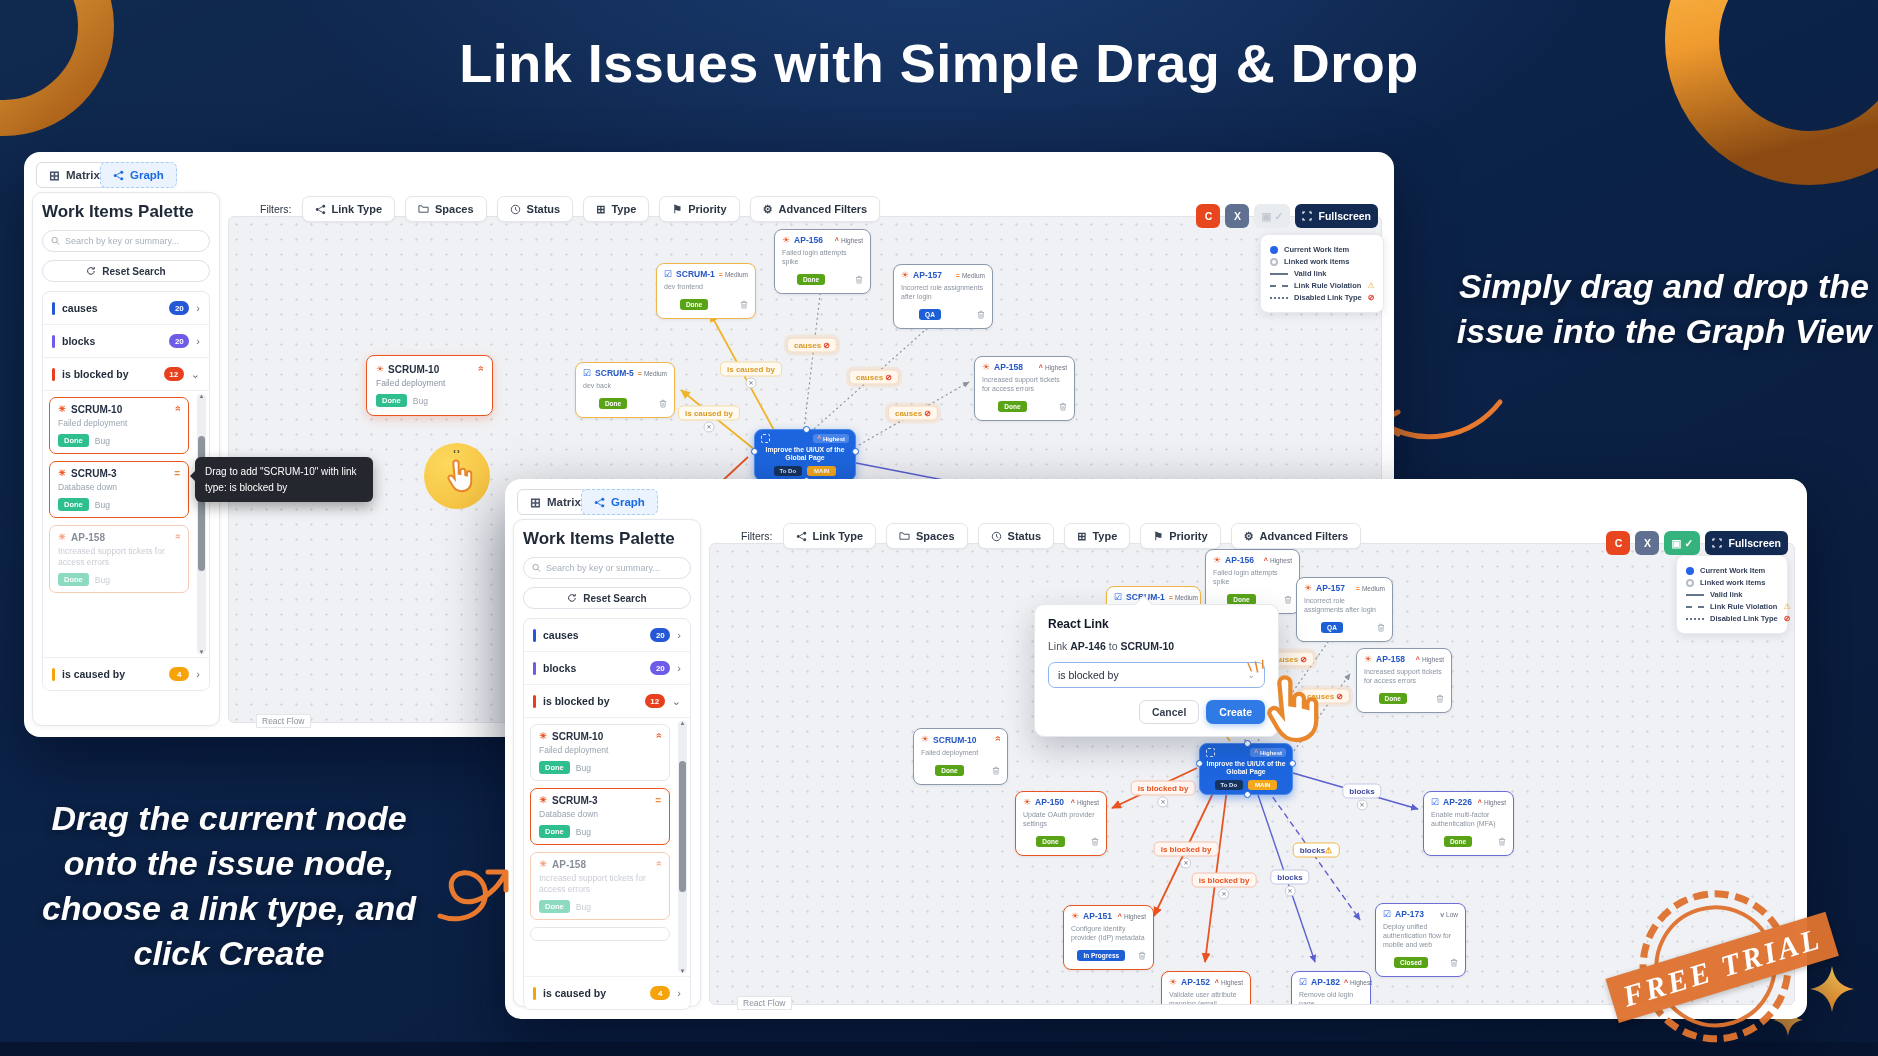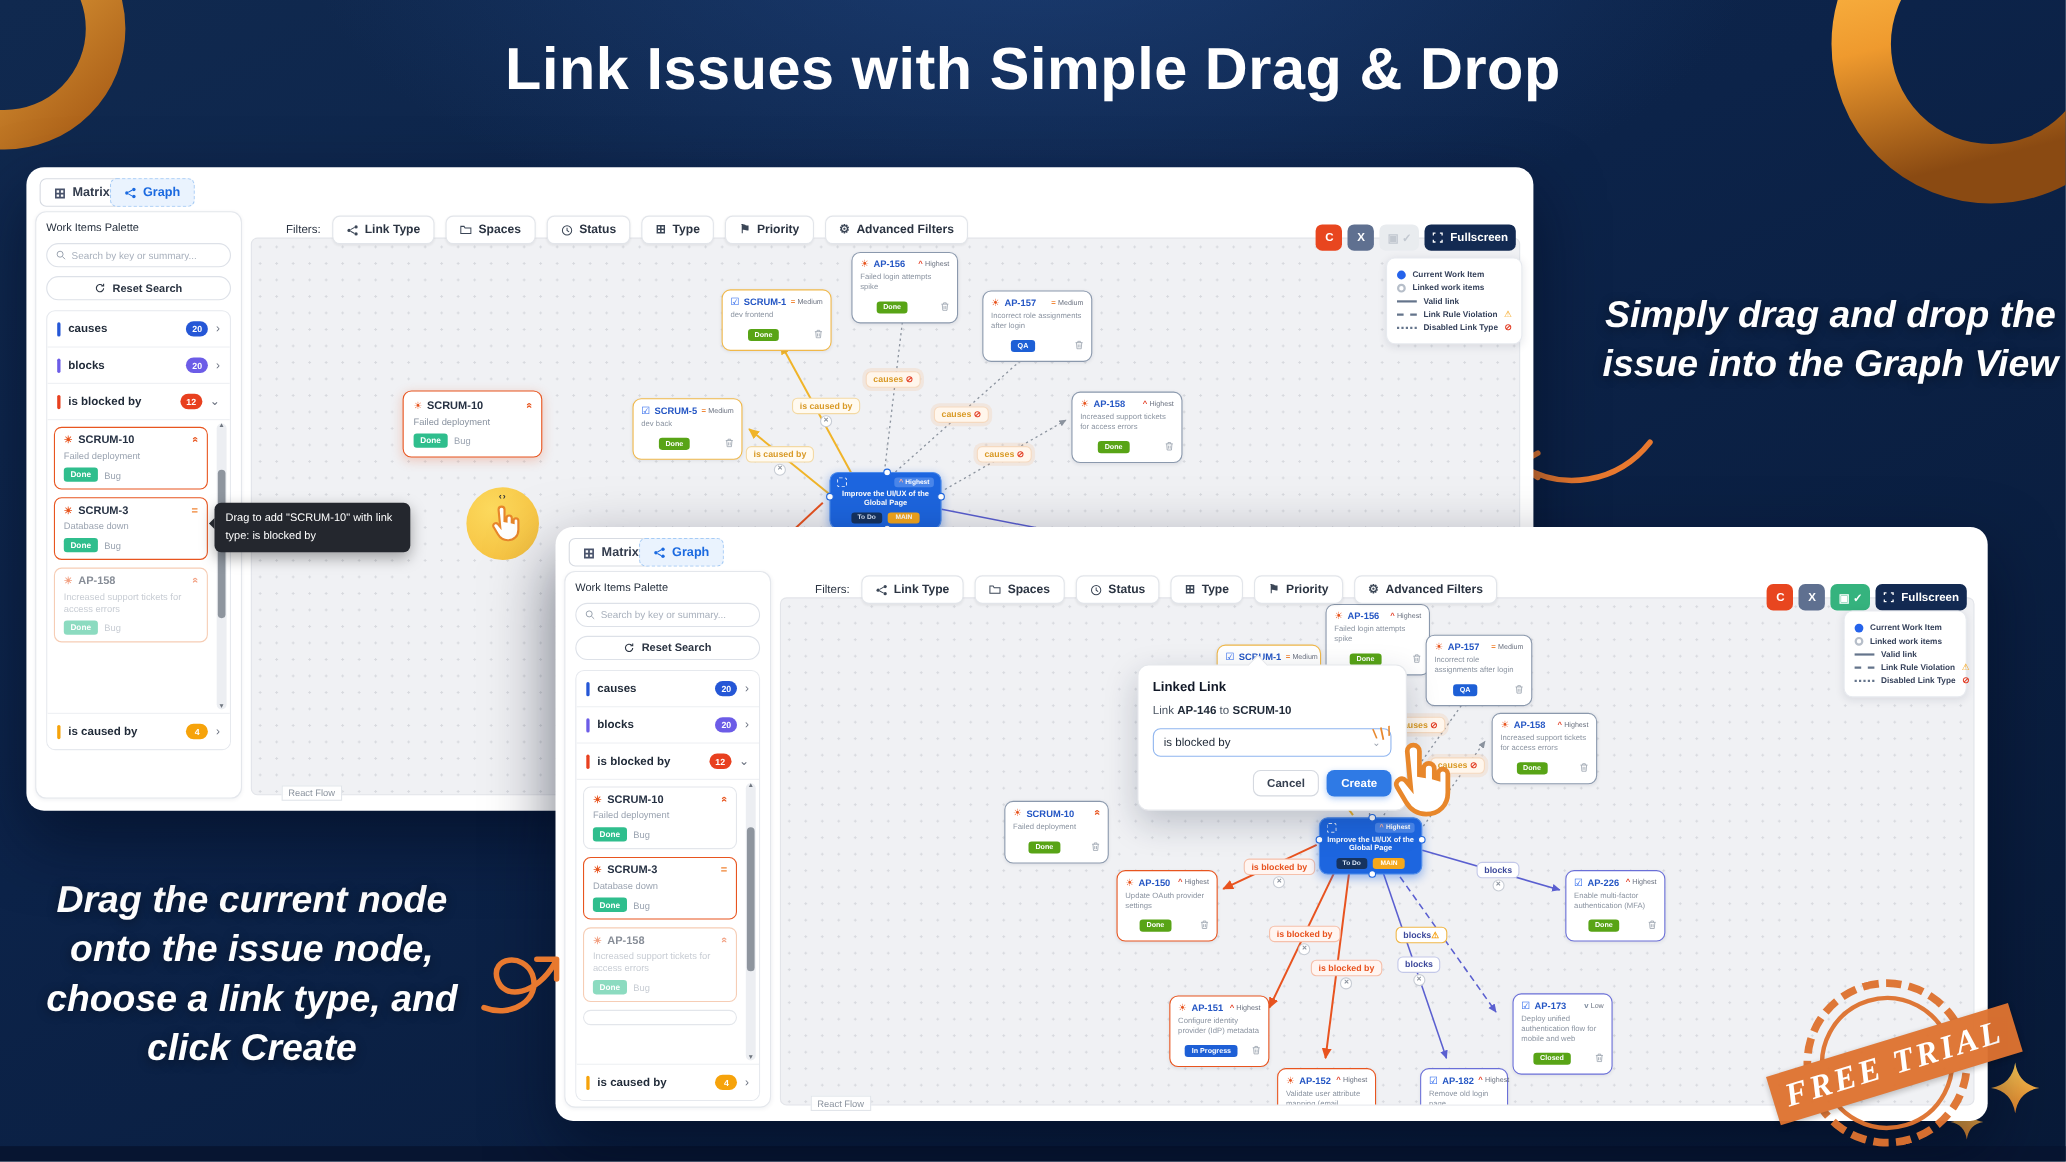--- a/index.html
+++ b/index.html
@@ -16,21 +16,21 @@
 .win{position:absolute;background:#fff;border-radius:16px;box-shadow:0 26px 60px rgba(2,10,30,.55)}
 #win1{left:24px;top:152px;width:1370px;height:585px;z-index:3}
 #win2{left:505px;top:479px;width:1302px;height:540px;z-index:5}
 .tab{position:absolute;top:10px;height:26px;border-radius:6px;display:flex;align-items:center;gap:6px;padding:0 12px;font-size:11.5px;font-weight:bold;color:#333c4d;background:#fff;border:1px solid #d7dbe2;cursor:pointer}
 .tab.t1{left:12px}.tab.t2{left:76px}
 .tab.active{color:#1b6ae0;background:#eaf3fe;border:1.5px dashed #a6cbf5}
 .gicon{font-size:13px;line-height:1;color:#49536b}
 
 .pal{position:absolute;left:8px;top:40px;width:188px;background:#fff;border:1px solid #e4e7ec;border-radius:10px;padding:9px;box-shadow:0 1px 4px rgba(20,30,60,.06)}
 #win1 .pal{height:534px}#win2 .pal{height:488px}
-.pal-title{font-size:10px;font-weight:normal;color:#1f2937}
+.pal-title{font-size:17px;font-weight:bold;color:#1f2937}
 .search{margin-top:8px;height:22px;border:1px solid #dde1e8;border-radius:12px;display:flex;align-items:center;padding:0 8px;gap:5px}
 .search input{border:0;outline:0;width:100%;font-size:9px;color:#374151;font-family:inherit;background:transparent}
 .search input::placeholder{color:#a8b0bc}
 .reset{margin-top:8px;height:22px;border:1px solid #dde1e8;border-radius:12px;display:flex;align-items:center;justify-content:center;gap:6px;font-size:10px;font-weight:bold;color:#2b3442;background:#fff;width:100%;cursor:pointer}
 .listbox{margin-top:9px;border:1px solid #e6e9ee;border-radius:8px;position:relative;overflow:hidden}
 #win1 .listbox{height:400px}#win2 .listbox{height:392px}
 .lrow{height:33px;display:flex;align-items:center;gap:7px;padding:0 9px;border-bottom:1px solid #eef0f3;cursor:pointer}
 .lrow.bottomrow{position:absolute;bottom:0;left:0;right:0;border-bottom:0;border-top:1px solid #eef0f3;background:#fff}
 .cbar{width:3px;height:13px;border-radius:2px;flex:none}
 .lab{font-size:10.5px;font-weight:bold;color:#1f2937;flex:1}
@@ -744,21 +744,21 @@
       <line class="epd" x1="557" y1="245" x2="650" y2="376" marker-end="url(#a2p)"></line>
     </svg>
 
     <div class="elbl y" style="left:460px;top:165px"><span>is caused by</span><span class="sub">✕</span></div>
     <div class="elbl c" style="left:579px;top:115px"><span>causes</span> <span class="noglyph">⊘</span></div>
     <div class="elbl c" style="left:615px;top:152px"><span>causes</span> <span class="noglyph">⊘</span></div>
     <div class="elbl r" style="left:453px;top:244px"><span>is blocked by</span><span class="sub">✕</span></div>
     <div class="elbl r" style="left:476px;top:305px"><span>is blocked by</span><span class="sub">✕</span></div>
     <div class="elbl r" style="left:514px;top:336px"><span>is blocked by</span><span class="sub">✕</span></div>
     <div class="elbl p" style="left:652px;top:247px"><span>blocks</span><span class="sub">✕</span></div>
-    <div class="elbl w" style="left:582px;top:306px"><span>blocks</span><span class="warnglyph">⚠</span></div>
+    <div class="elbl w" style="left:606px;top:306px"><span>blocks</span><span class="warnglyph">⚠</span></div>
     <div class="elbl p" style="left:580px;top:333px"><span>blocks</span><span class="sub">✕</span></div>
 
     <div class="node b-amber" style="left:396px;top:42px;width:95px;z-index:2">
       <div class="nh">
           <span style="color:#2563eb;font-size:9px">☑</span>
           <span class="nk">SCRUM-1</span>
           <span class="np med">
             <b>=</b>
             <span>Medium</span>
           </span>
@@ -934,21 +934,21 @@
           <span class="maintag">MAIN</span>
         </div>
       <span class="hd" style="left:44px;top:-4px"></span>
       <span class="hd" style="left:44px;bottom:-4px"></span>
       <span class="hd" style="left:-4px;top:16px"></span>
       <span class="hd" style="right:-4px;top:16px"></span>
     </div>
 
     <div class="dialog" style="left:324px;top:60px">
       <div class="notch"></div>
-      <div class="dtitle">Linked Link</div>
+      <div class="dtitle">React Link</div>
       <div class="dlink"><span>Link</span> <b>AP-146</b> <span>to</span> <b>SCRUM-10</b></div>
       <div class="dselect">
           <span>is blocked by</span>
           <span class="dchev">⌄</span>
         </div>
       <div class="dbtns">
         <button class="btn-cancel">Cancel</button>
         <button class="btn-create">Create</button>
       </div>
     </div>

